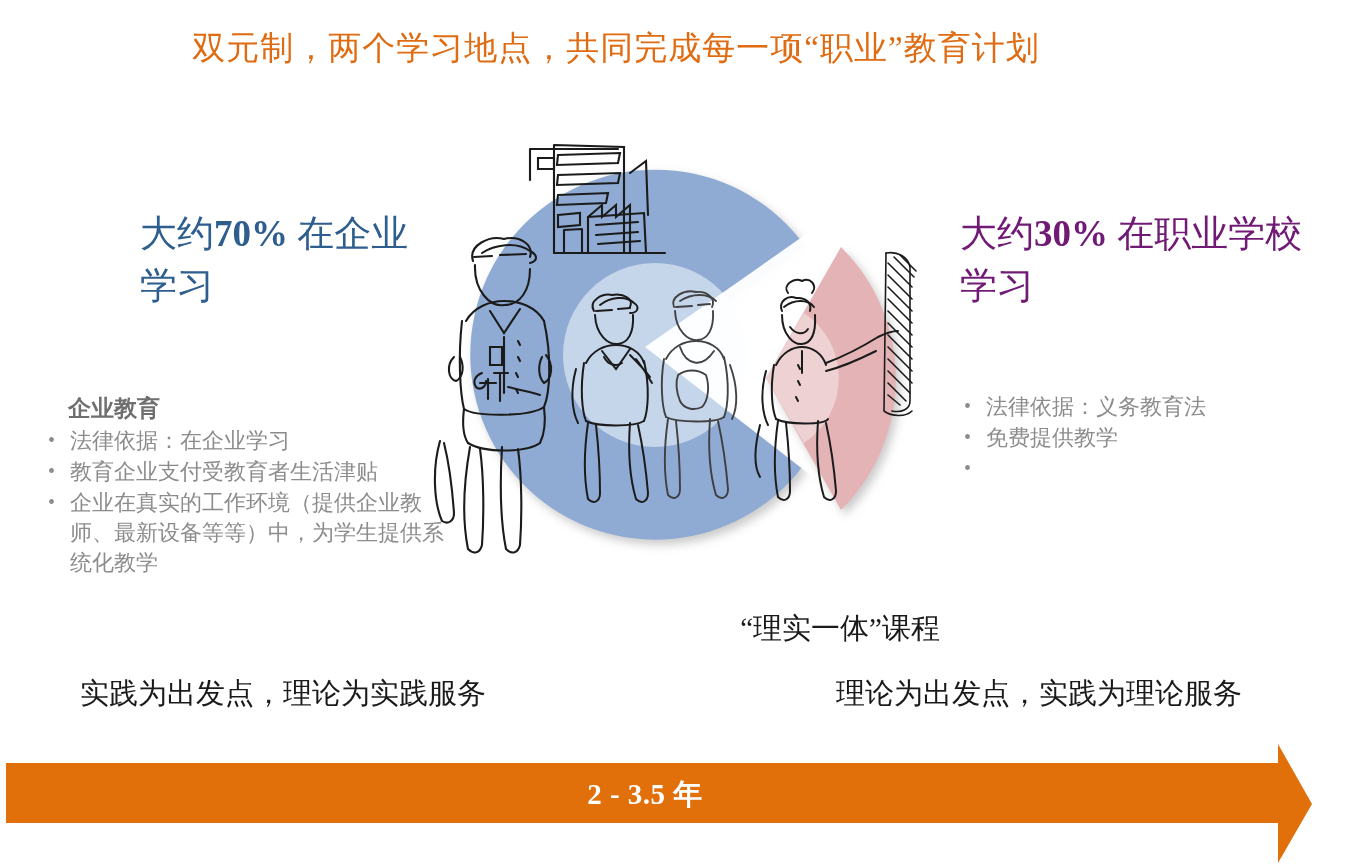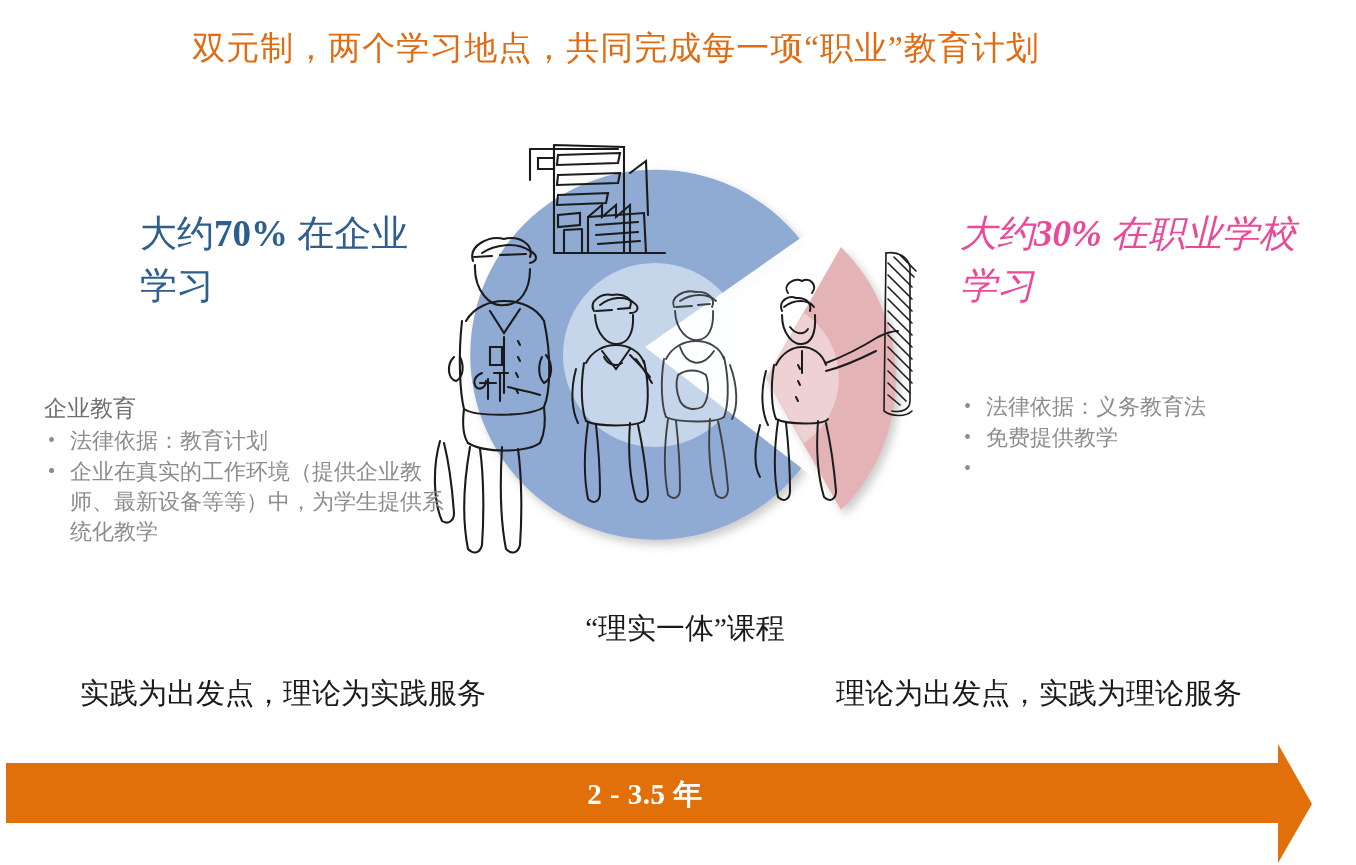--- a/index.html
+++ b/index.html
@@ -42,38 +42,38 @@
   .pct-left {
     left: 140px;
     top: 208px;
     width: 300px;
     color: #2E5E8E;
   }
   .pct-right {
     left: 960px;
     top: 208px;
     width: 370px;
-    color: #ec4899;
-    font-style: italic;
+    color: #701a75;
   }
 
   
   .body-block {
     position: absolute;
     color: #8C8C8C;
     font-size: 22px;
     line-height: 30px;
   }
   .body-block .sub-head {
     color: #6F6F6F;
-    font-weight: normal;
+    font-weight: bold;
     font-size: 23px;
     line-height: 32px;
     margin-bottom: 2px;
     font-family: "Liberation Sans", "DejaVu Sans", sans-serif;
+    margin-left: 24px;
   }
   .body-block ul {
     margin: 0;
     padding: 0;
     list-style: none;
   }
   .body-block li {
     position: relative;
     padding-left: 26px;
     margin: 0 0 1px 0;
@@ -97,21 +97,21 @@
     height: 490px;
   }
   .graphic svg { display: block; }
 
   
   .center-caption {
     position: absolute;
     left: 430px;
     top: 608px;
     width: 510px;
-    text-align: center;
+    text-align: right;
     color: #1A1A1A;
     font-size: 29px;
     line-height: 40px;
     white-space: nowrap;
   }
 
   
   .statement {
     position: absolute;
     top: 672px;
@@ -299,24 +299,25 @@
 
 <div class="pct-heading pct-right">
   <span>大约</span><span class="num">30%</span><span> 在职业学校学习</span>
 </div>
 
 <div class="body-block block-left">
   <div class="sub-head">企业教育</div>
   <ul>
     <li>
       <span class="bullet">•</span>
-      <span>法律依据：教育计划</span>
-    </li>
-    <li>
-      <span class="bullet">•</span>
+      <span>法律依据：在企业学习</span>
+    </li>
+    <li>
+      <span class="bullet">•</span>
+      <span>教育企业支付受教育者生活津贴</span>
     </li>
     <li>
       <span class="bullet">•</span>
       <span>企业在真实的工作环境（提供企业教师、最新设备等等）中，为学生提供系统化教学</span>
     </li>
   </ul>
 </div>
 
 <div class="body-block block-right">
   <ul>

